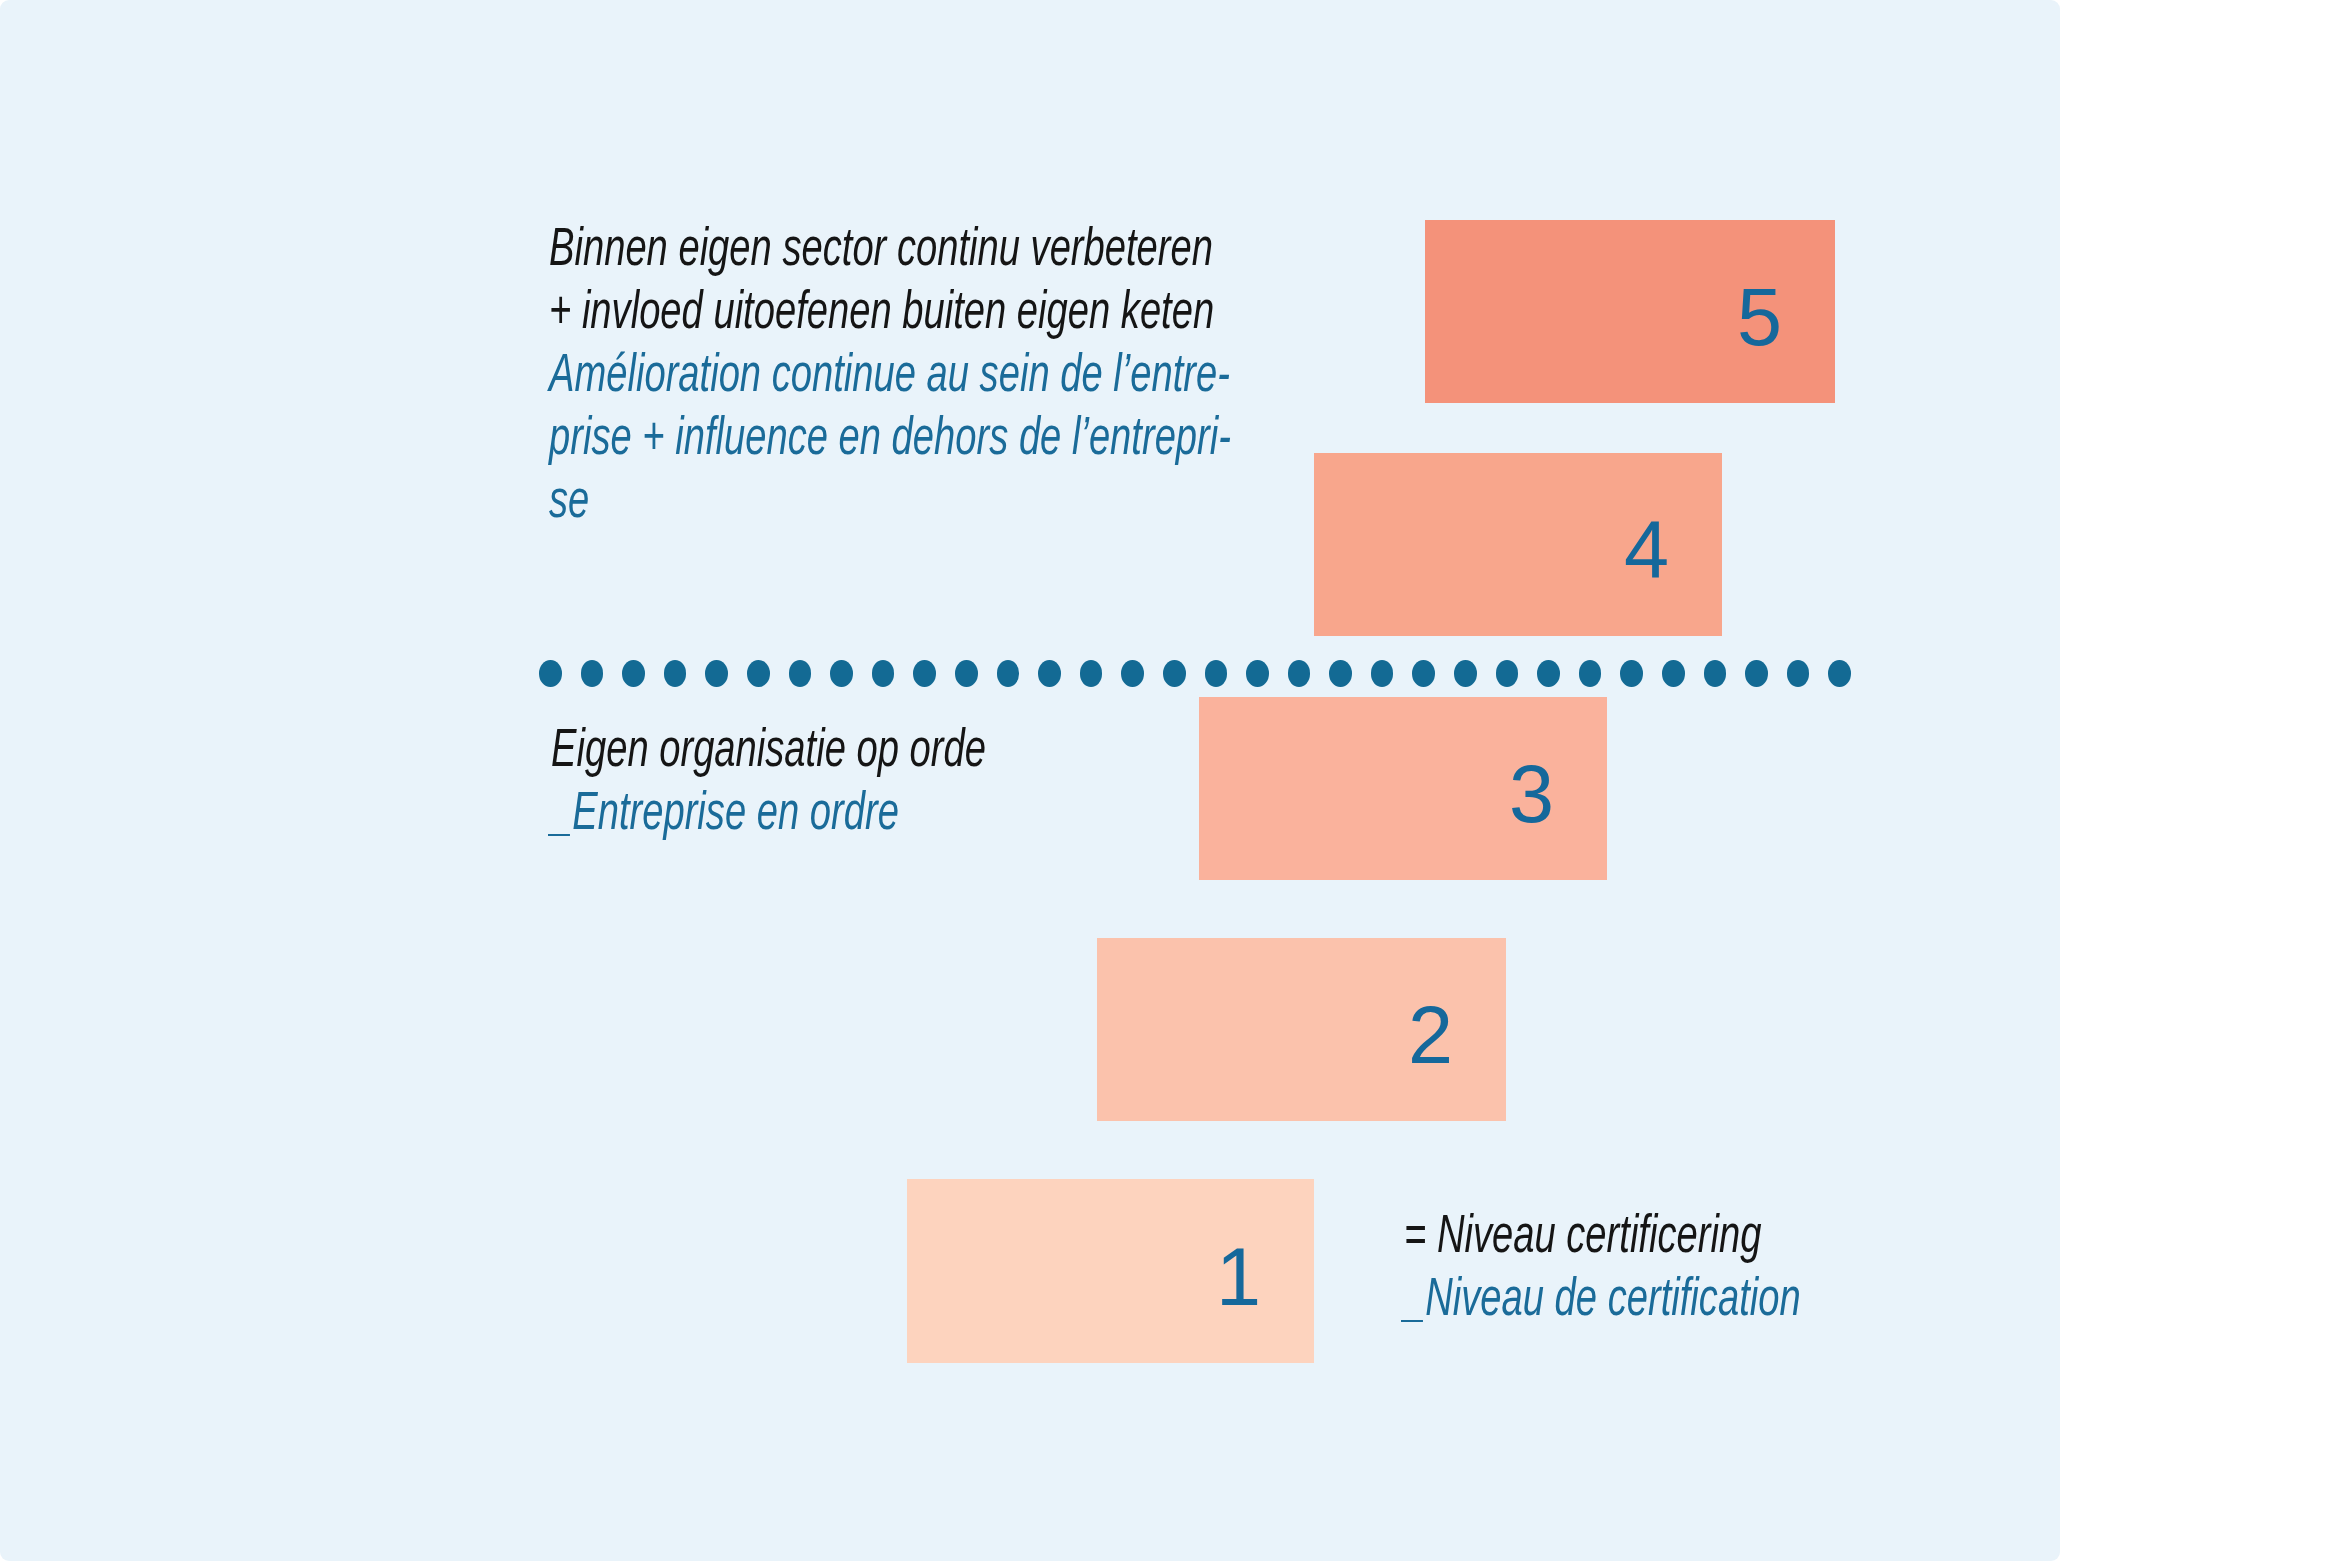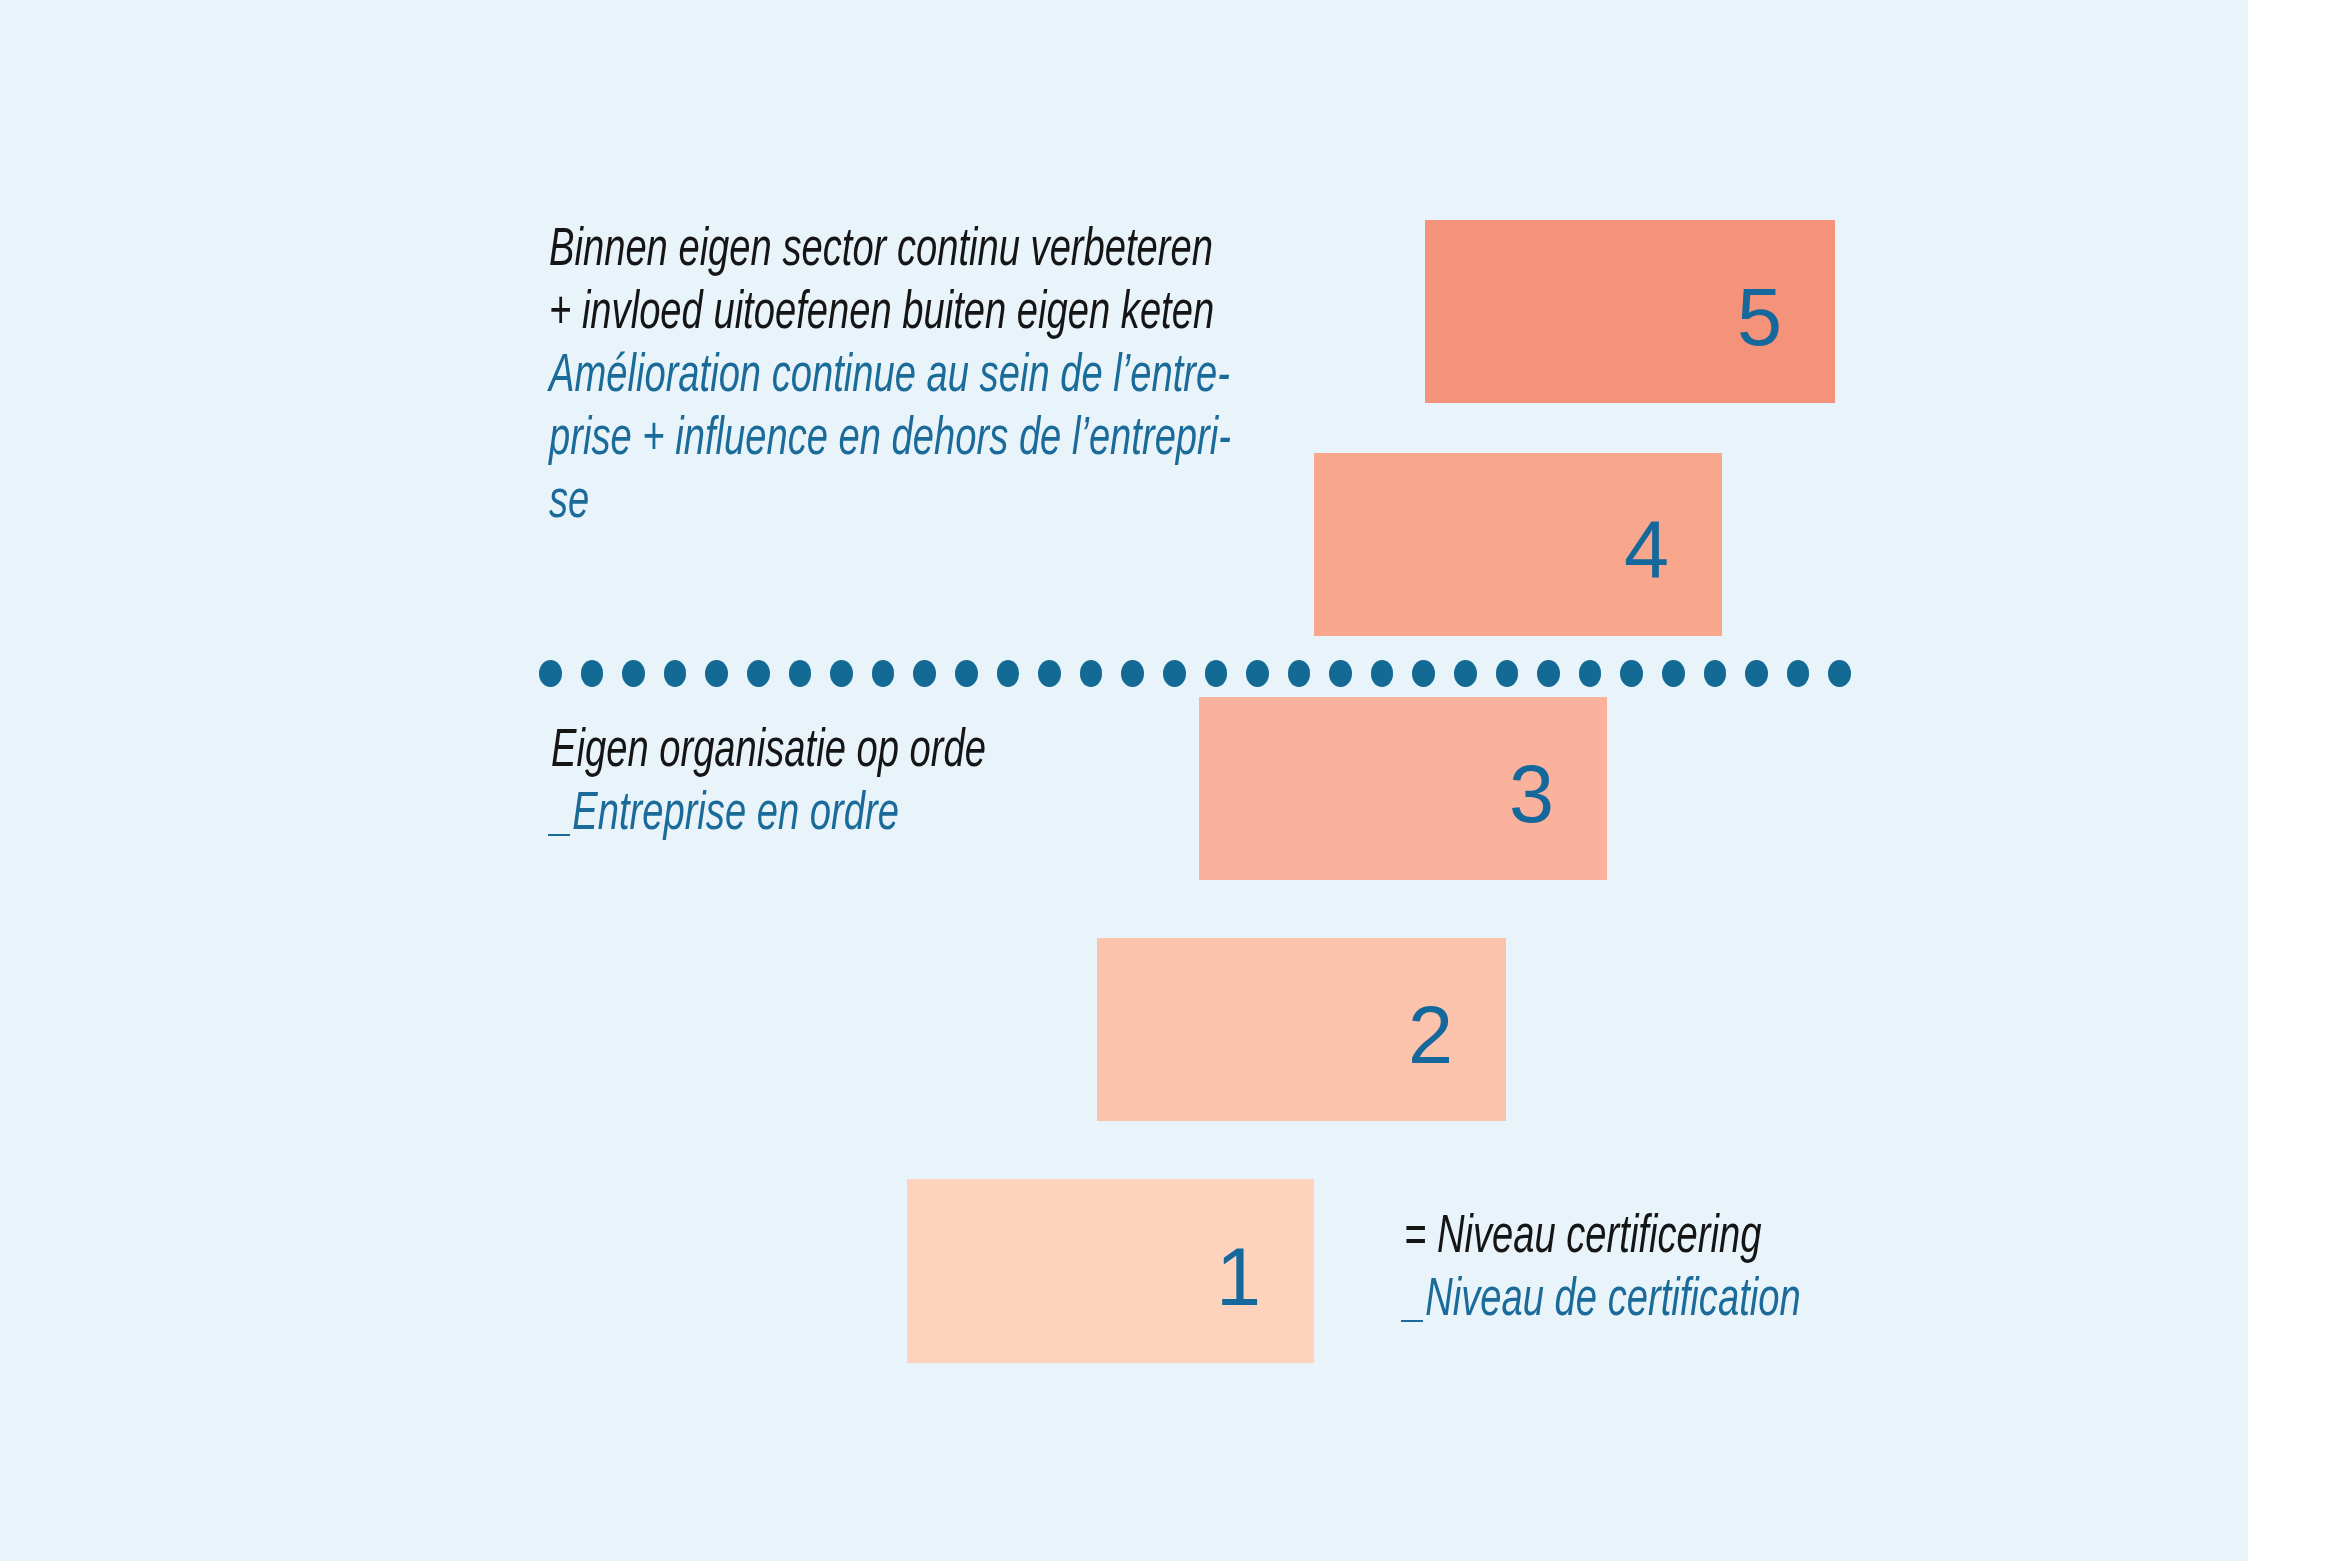--- a/index.html
+++ b/index.html
@@ -1,25 +1,26 @@
 <!DOCTYPE html>
 <html style="font-size:12.5px"><head>
 <meta charset="utf-8">
 <style>
   html, body {
     margin: 0;
     padding: 0;
   }
   .canvas {
     position: relative;
-    width: 2248px;
+    width: 2060px;
     height: 1561px;
     background: #E9F3FA;
     overflow: hidden;
     font-family: "Liberation Sans", sans-serif;
+    border-radius: 9px;
   }
 
   
   .step {
     position: absolute;
     display: flex;
     align-items: center;
     justify-content: flex-end;
   }
   .step .num {

